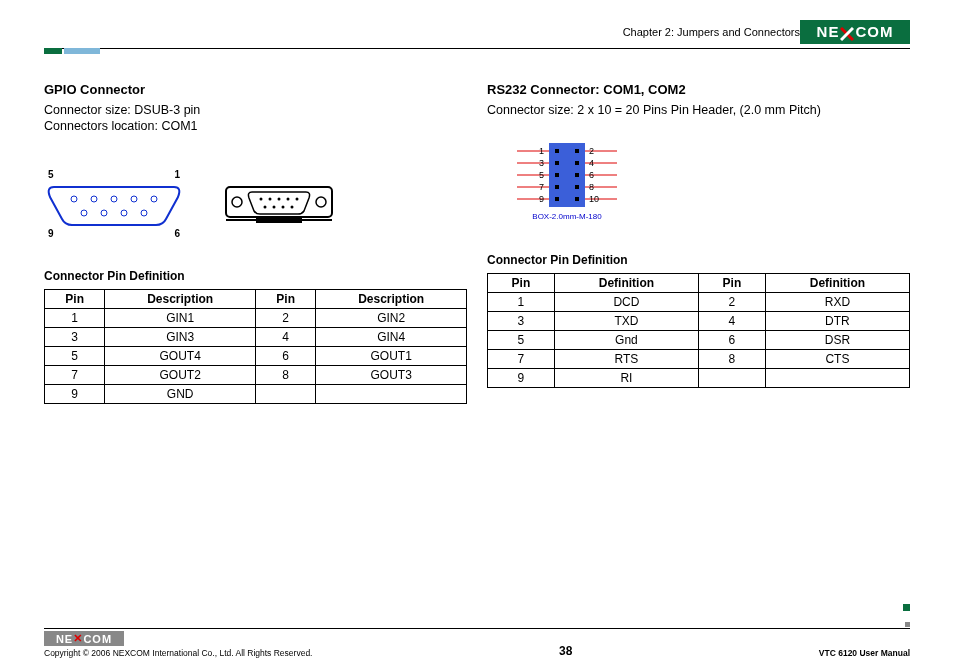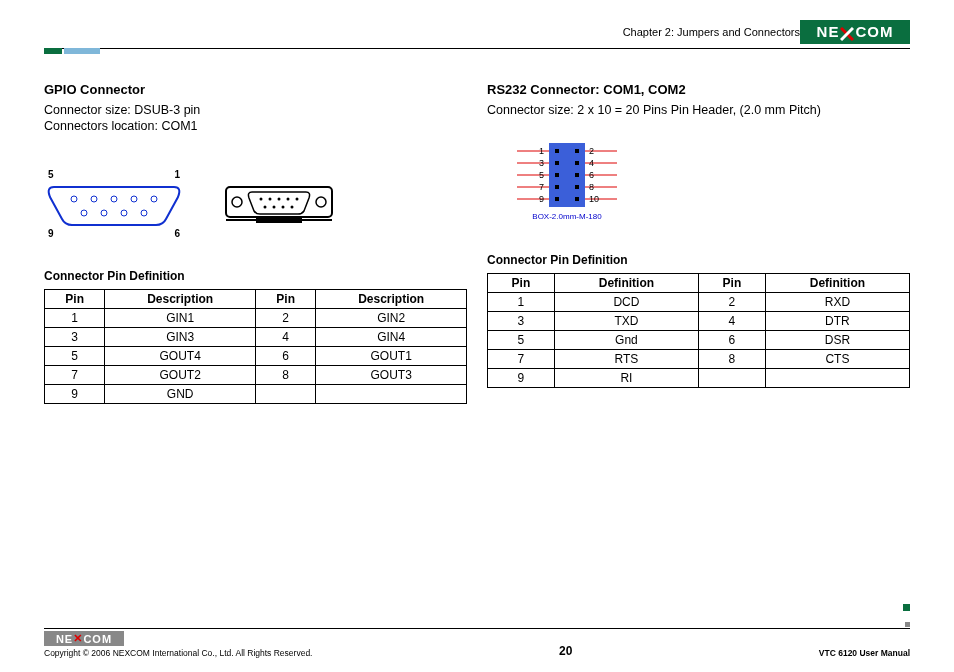--- a/index.html
+++ b/index.html
@@ -269,16 +269,16 @@
 </div>
 
 <div class="footer">
   <div class="foot-squares"><span class="s1"></span><br><span class="s2"></span></div>
   <hr class="foot-rule">
   <div class="foot-row">
     <div class="foot-left">
       <div class="logo-bot">NE<span style="color:#d00;">✕</span>COM</div>
       <div>Copyright © 2006 NEXCOM International Co., Ltd. All Rights Reserved.</div>
     </div>
-    <div class="page-num">20</div>
+    <div class="page-num">38</div>
     <div class="foot-right">VTC 6120 User Manual</div>
   </div>
 </div>
 
 </body></html>

